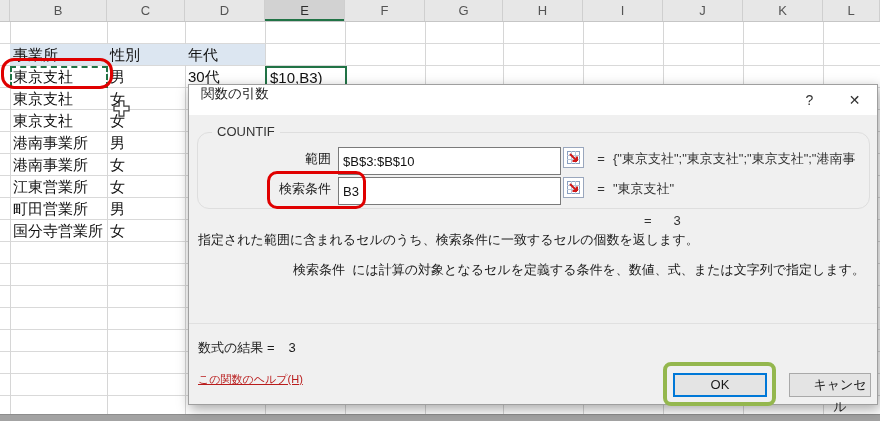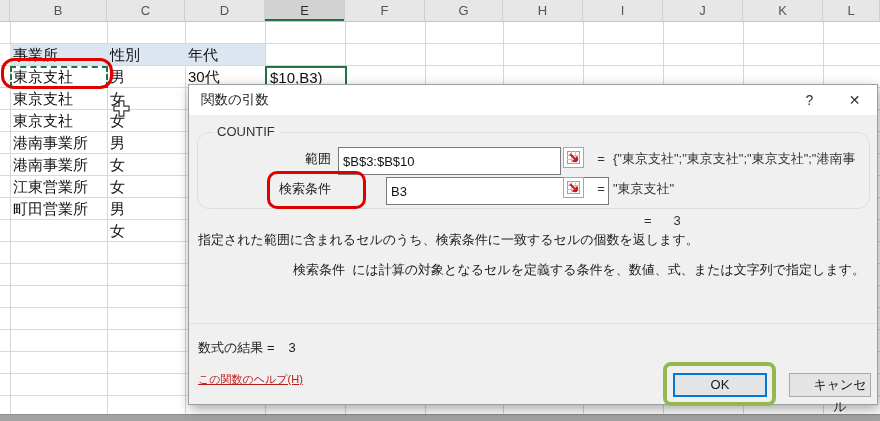--- a/index.html
+++ b/index.html
@@ -34,21 +34,21 @@
 
   .annot-red-b3 { position:absolute; left:1px; top:58px; width:112px; height:31px;
     border:3px solid #e00000; border-radius:13px; z-index:5; }
   .cursor { position:absolute; left:112px; top:99px; z-index:6; }
 
   
   .dialog { position:absolute; left:188px; top:84px; width:690px; height:321px;
     background:#f0f0f0; border:1px solid #9f9f9f; box-shadow:2px 4px 12px rgba(0,0,0,.35);
     z-index:10; font-size:13px; color:#1a1a1a; }
   .titlebar { position:absolute; left:0; top:0; width:100%; height:30px; background:#fff;
-    display:flex; align-items:center; }
+    display:flex; align-items:flex-start; }
   .title { padding-left:12px; font-size:13.5px; color:#1a1a1a; }
   .tb-btn { width:45px; height:30px; line-height:30px; text-align:center; color:#333;
     font-size:14px; cursor:default; }
   .tb-btn.help { margin-left:auto; }
 
   .fgroup { position:absolute; left:8px; top:47px; width:673px; height:77px;
     border:1px solid #dedede; border-radius:12px; }
   .fgroup-legend { position:absolute; left:14px; top:-9px; background:#f0f0f0;
     padding:0 5px; font-size:13px; color:#333; }
 
@@ -136,20 +136,21 @@
 
   <div class="cell" style="left:10px;top:154px;width:95px">港南事業所</div>
   <div class="cell" style="left:107px;top:154px;width:76px">女</div>
 
   <div class="cell" style="left:10px;top:176px;width:95px">江東営業所</div>
   <div class="cell" style="left:107px;top:176px;width:76px">女</div>
 
   <div class="cell" style="left:10px;top:198px;width:95px">町田営業所</div>
   <div class="cell" style="left:107px;top:198px;width:76px">男</div>
 
+  <div class="cell" style="left:10px;top:220px;width:95px">国分寺営業所</div>
   <div class="cell" style="left:107px;top:220px;width:76px">女</div>
 
   <div class="ants"></div>
   <div class="formula-cell">$10,B3)</div>
 
   <div class="annot-red-b3"></div>
 
   <svg class="cursor" width="19" height="19" viewBox="0 0 24 24">
     <path d="M9 2.5 H15 V9 H21.5 V15 H15 V21.5 H9 V15 H2.5 V9 H9 Z" fill="#ffffff" stroke="#3c3c3c" stroke-width="1.6"></path>
   </svg>
@@ -171,21 +172,21 @@
       <svg width="13" height="13" viewBox="0 0 13 13">
         <rect x="0.5" y="0.5" width="12" height="12" fill="#fff" stroke="#8aa0c0"></rect>
         <path d="M0 4.5 H13 M0 8.5 H13 M4.5 0 V13 M8.5 0 V13" stroke="#b9c6d9" stroke-width="1"></path>
         <path d="M3 3 L10 10 M10 10 L10 5.5 M10 10 L5.5 10" stroke="#d01818" stroke-width="2" fill="none"></path>
       </svg>
     </div>
     <div class="arg-eq" style="top:63px">=</div>
     <div class="arg-res" style="top:63px">{"東京支社";"東京支社";"東京支社";"港南事</div>
 
     <div class="arg-label" style="left:38px;top:93px">検索条件</div>
-    <input class="arg-input" style="top: 92px; margin-left: 48px;" value="B3">
+    <input class="arg-input" style="top: 92px;" value="B3">
     <div class="rs-btn" style="top:92px">
       <svg width="13" height="13" viewBox="0 0 13 13">
         <rect x="0.5" y="0.5" width="12" height="12" fill="#fff" stroke="#8aa0c0"></rect>
         <path d="M0 4.5 H13 M0 8.5 H13 M4.5 0 V13 M8.5 0 V13" stroke="#b9c6d9" stroke-width="1"></path>
         <path d="M3 3 L10 10 M10 10 L10 5.5 M10 10 L5.5 10" stroke="#d01818" stroke-width="2" fill="none"></path>
       </svg>
     </div>
     <div class="arg-eq" style="top:93px">=</div>
     <div class="arg-res" style="top:93px">"東京支社"</div>
 

